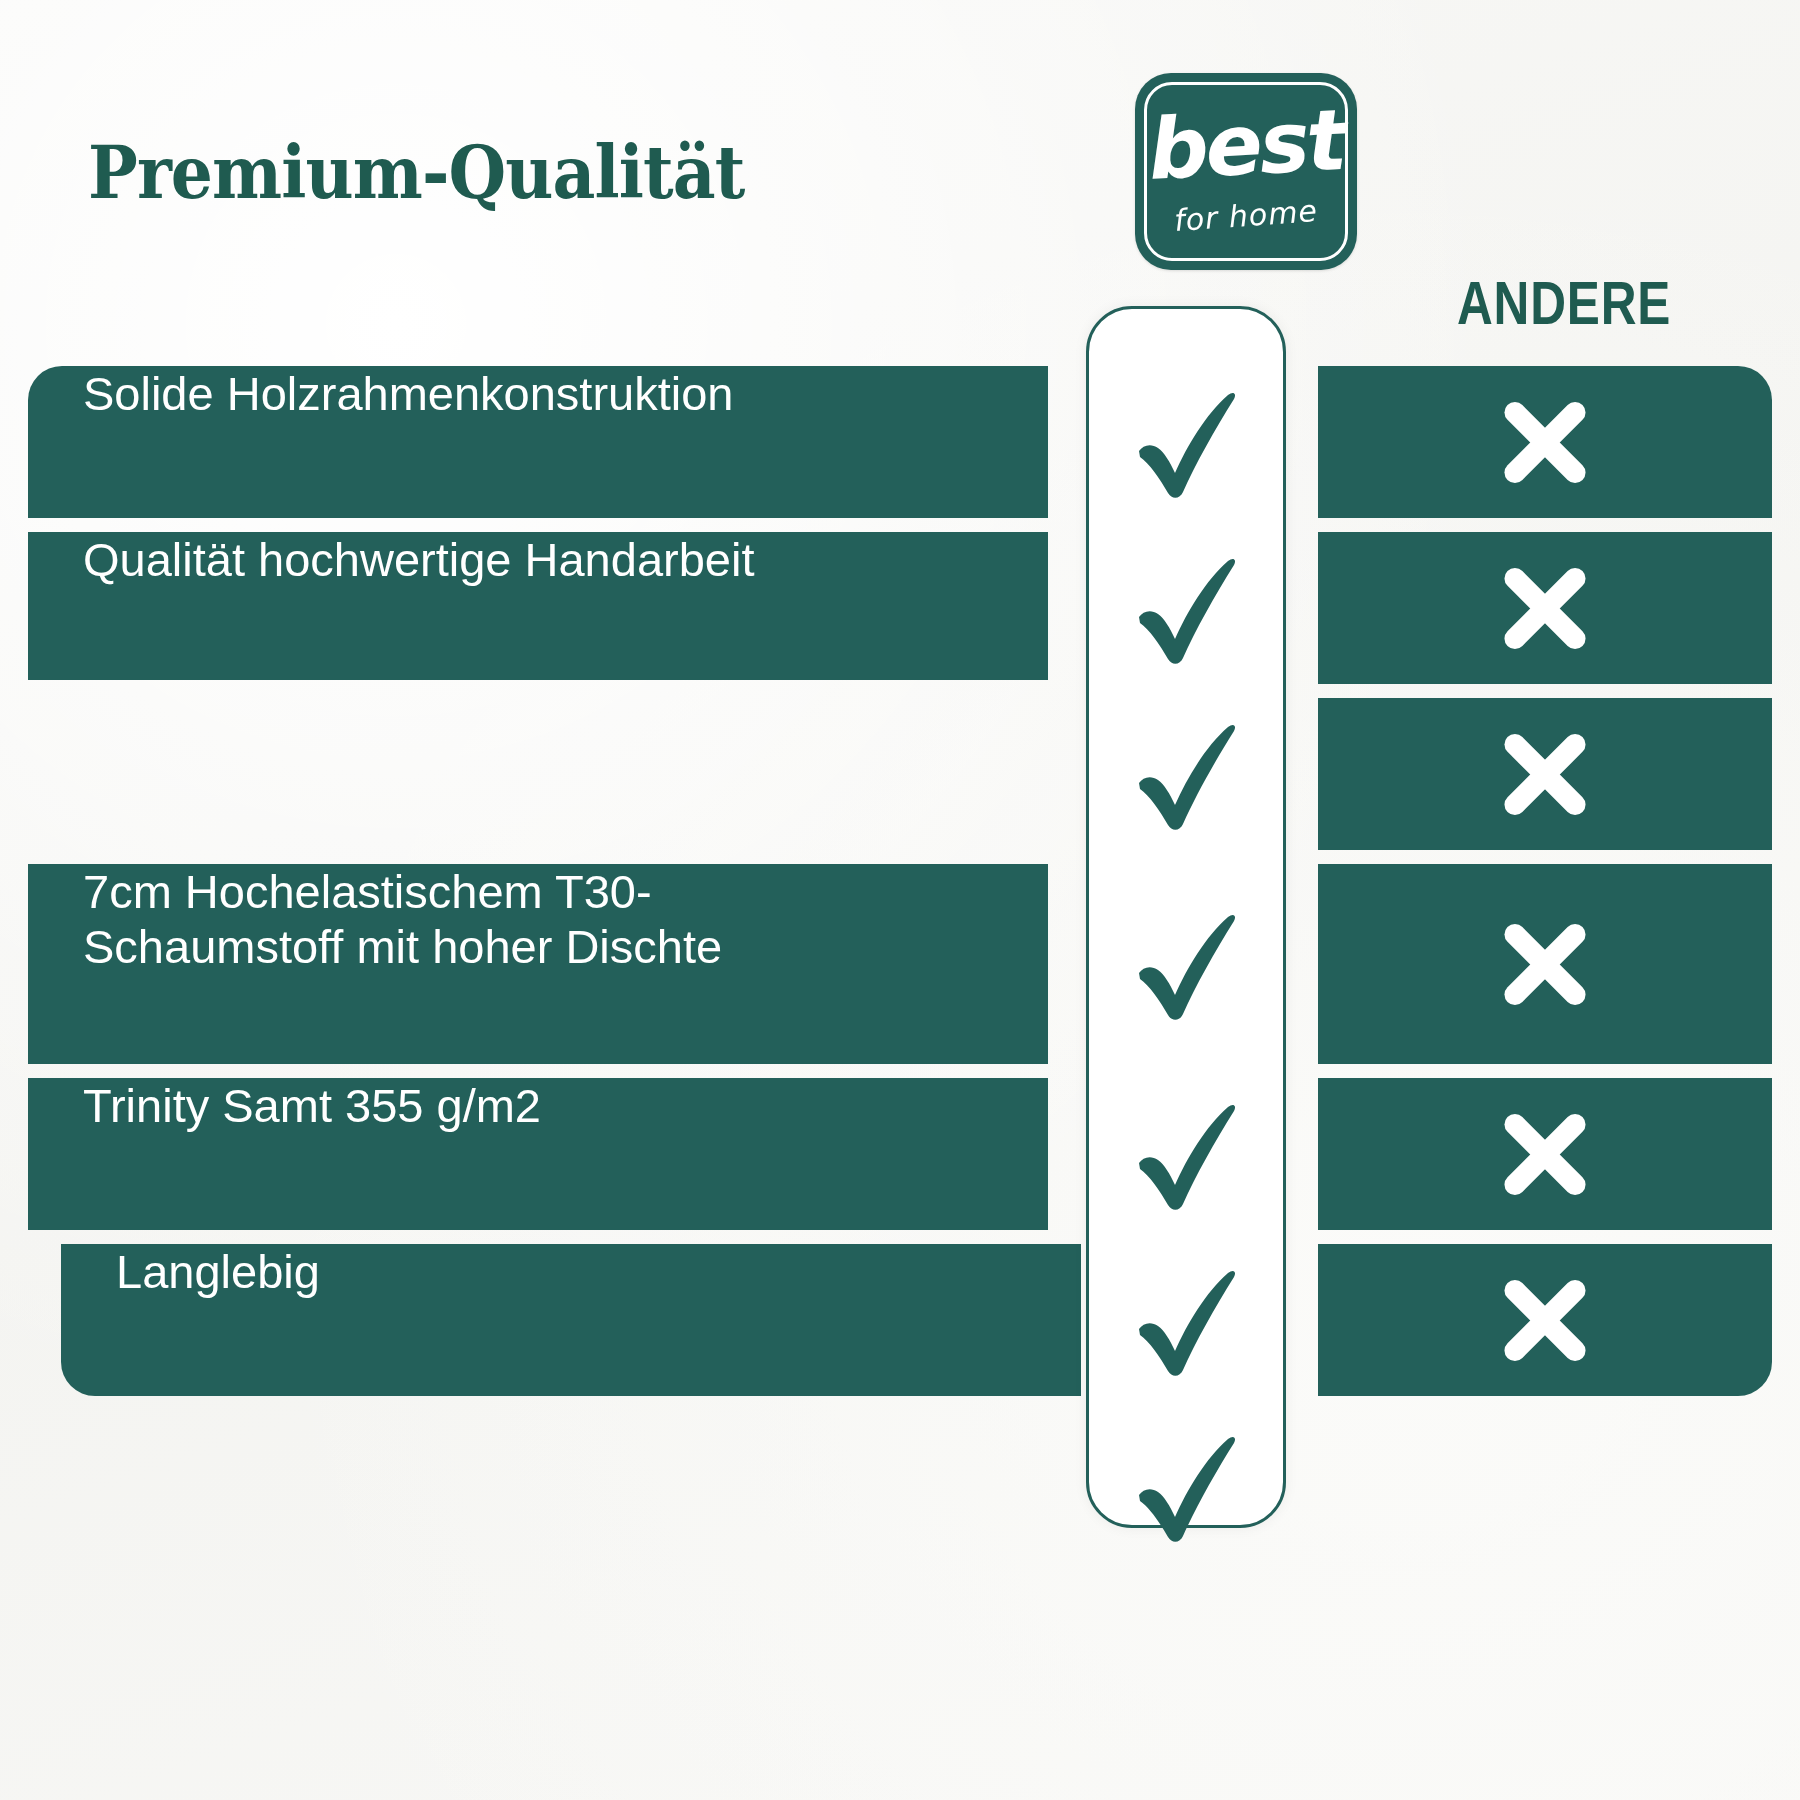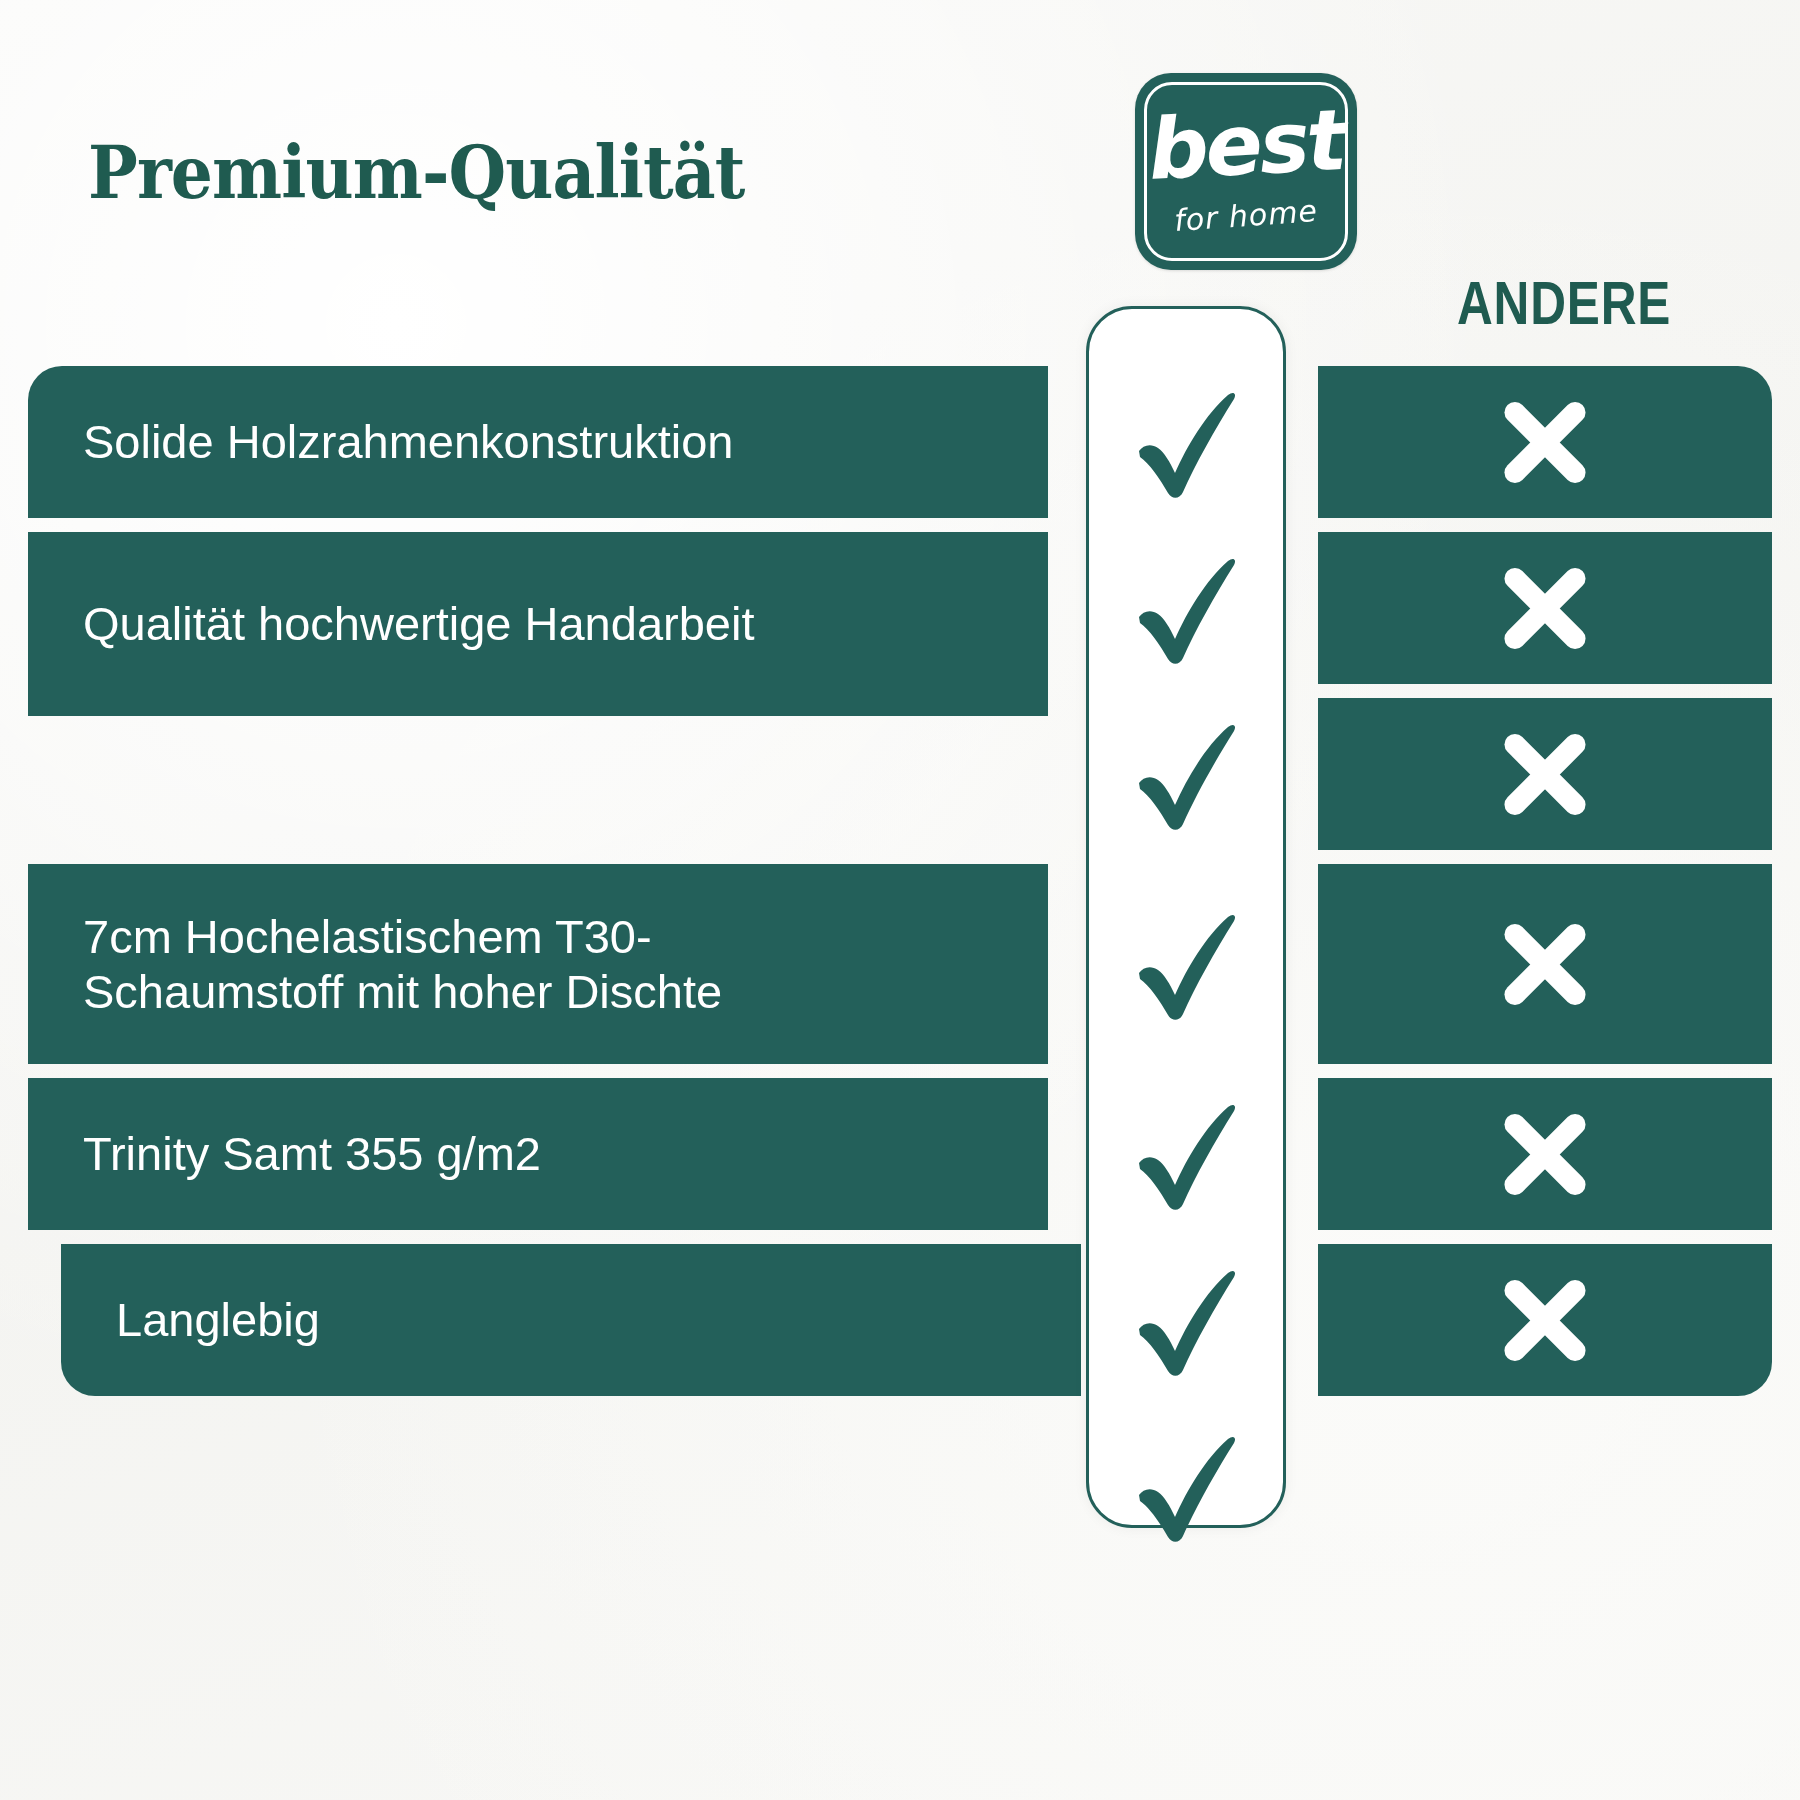--- a/index.html
+++ b/index.html
@@ -122,21 +122,20 @@
   .row:last-child { margin-bottom: 0; }
 
   .row-left {
     position: absolute;
     left: 28px;
     width: 1020px;
     top: 0;
     background: #23605a;
     box-sizing: border-box;
     display: flex;
-    align-items: center;
     padding-left: 55px;
     padding-right: 60px;
   }
   .row-right {
     position: absolute;
     left: 1318px;
     width: 454px;
     top: 0;
     background: #23605a;
     box-sizing: border-box;
@@ -230,21 +229,21 @@
           </div>
         </div>
         <div class="row-right" style="height: 152px;">
           <div class="x-mark">
             <span class="a"></span>
             <span class="b"></span>
           </div>
         </div>
       </div>
       <div class="row" style="height: 152px;">
-        <div class="row-left" style="height: 184px;">
+        <div class="row-left" style="height: 148px;">
           <div class="feature-text">
             <div>Qualität hochwertige Handarbeit</div>
           </div>
         </div>
         <div class="row-right" style="height: 152px;">
           <div class="x-mark">
             <span class="a"></span>
             <span class="b"></span>
           </div>
         </div>

